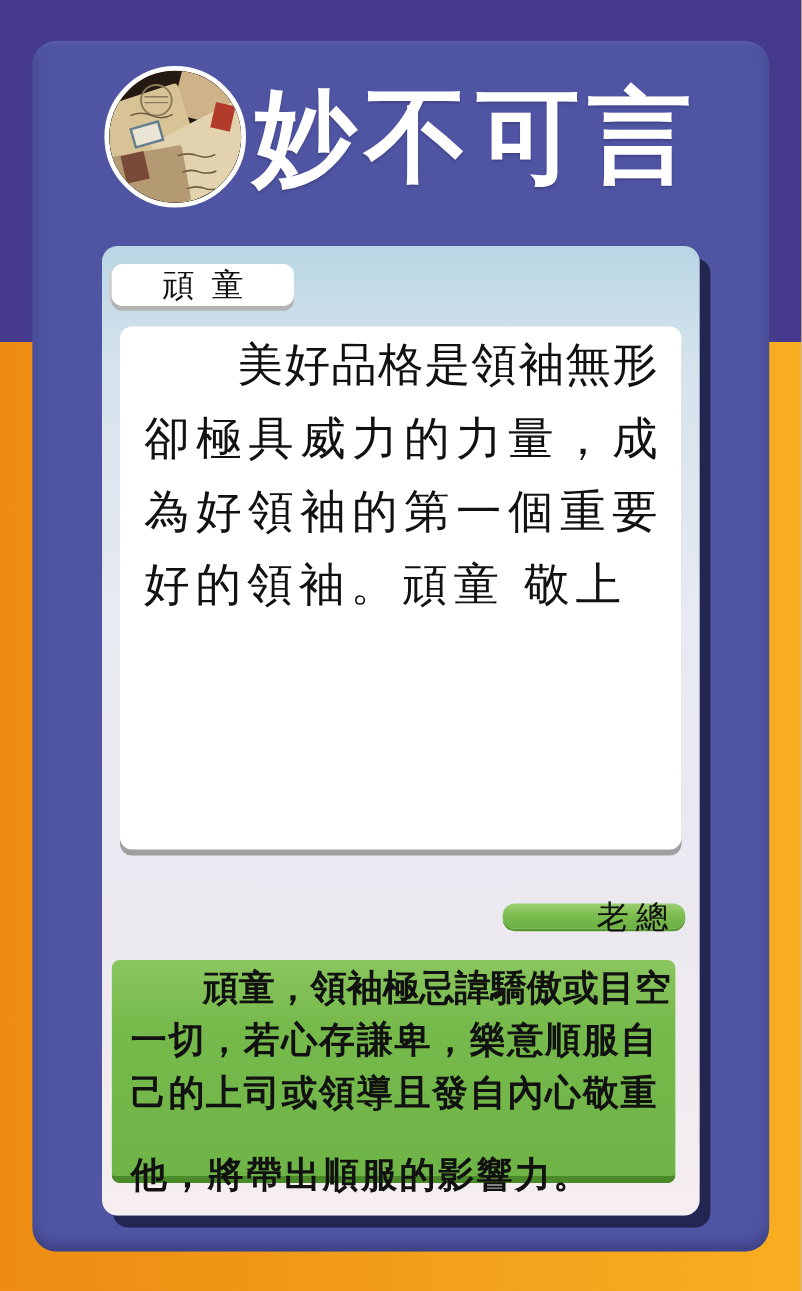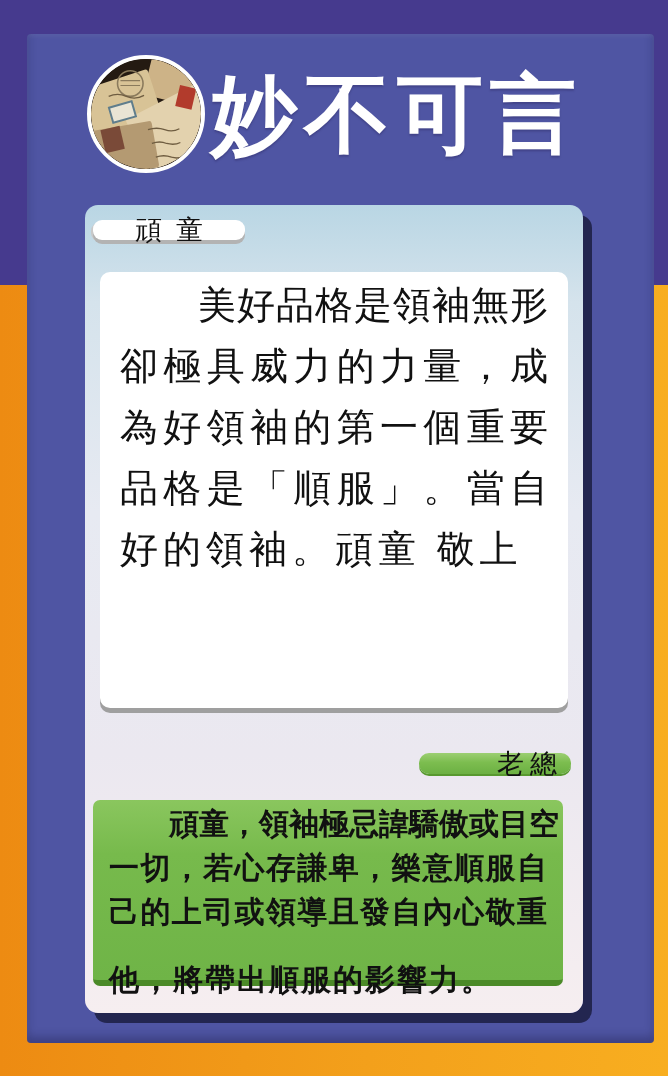--- a/index.html
+++ b/index.html
@@ -1,37 +1,37 @@
 <!DOCTYPE html>
 <html><head>
 <meta charset="utf-8">
 <style>
   html,body{margin:0;padding:0;}
   body{font-family:"Liberation Sans","DejaVu Sans",sans-serif;}
   .page{position:relative;width:668px;height:1076px;overflow:hidden;
         background:linear-gradient(90deg,#ed8b12 0%,#f3a01b 55%,#f8ae20 100%);}
   .bg-top{position:absolute;left:0;top:0;width:668px;height:285px;background:#463a8e;}
   .panel{position:absolute;left:27px;top:34px;width:614px;height:1009px;
-         background:#4f55a3;border-radius:4px;
-         box-shadow:inset 0 -6px 10px rgba(25,25,70,.35), inset 0 2px 4px rgba(255,255,255,.08);padding-left:13px;}
+         background:#4f55a3;border-radius:20px;
+         box-shadow:inset 0 -6px 10px rgba(25,25,70,.35), inset 0 2px 4px rgba(255,255,255,.08);}
   
   .avatar{position:absolute;left:60px;top:21px;width:110px;height:110px;
           border:4px solid #ffffff;border-radius:50%;overflow:hidden;background:#241a12;}
   .avatar svg{display:block;width:100%;height:100%;}
   .title{position:absolute;left:184px;top:32px;width:410px;
          color:#ffffff;font-size:86px;line-height:96px;font-weight:bold;
          letter-spacing:7px;white-space:nowrap;
          text-shadow:0 2px 2px rgba(40,35,90,.35);}
   
   .card{position:absolute;left:58px;top:171px;width:498px;height:808px;border-radius:13px;
         background:linear-gradient(180deg,#b9d6e4 0%,#d5e3ec 12%,#e7eaf2 38%,#ebe8f0 68%,#f6eef0 100%);
         box-shadow:9px 10px 0 #232650;}
   .tab{position:absolute;display:flex;align-items:center;box-sizing:border-box;
        font-size:27px;color:#111;}
-  .tab-white{left:8px;top:15px;width:152px;height:20px;background:#ffffff;border-radius:9px;
+  .tab-white{left:8px;top:15px;width:152px;height:35px;background:#ffffff;border-radius:9px;
              box-shadow:0 4px 0 #b3b3b3,-2px 2px 0 #c9c9c9;justify-content:center;
              letter-spacing:14px;padding-left:14px;}
   .tab-green{right:12px;top:548px;width:152px;height:21px;border-radius:10px;
              background:linear-gradient(180deg,#9ccf72 0%,#7cbd4f 45%,#6cb043 100%);
              box-shadow:0 2px 0 #58992f;justify-content:flex-end;
              letter-spacing:6px;padding-right:8px;}
   .bubble{position:absolute;box-sizing:border-box;color:#111;}
   .bubble-white{left:15px;top:67px;width:468px;height:436px;background:#ffffff;
                 border-radius:10px;box-shadow:0 5px 0 #9f9f9f;padding:3px 20px;}
   .bubble-green{left:8px;top:595px;width:470px;height:186px;border-radius:7px;
@@ -84,21 +84,20 @@
 
       <div class="tab tab-white">
         <span>頑童</span>
       </div>
 
       <div class="bubble bubble-white">
         <div class="lines lines-large">
             <div class="line">　　美好品格是領袖無形</div>
             <div class="line">卻極具威力的力量，成</div>
             <div class="line">為好領袖的第一個重要</div>
-            <div class="line">品格是「順服」。當自</div>
             <div class="line last">好的領袖。頑童 敬上</div>
           </div>
       </div>
 
       <div class="tab tab-green">
         <span>老總</span>
       </div>
 
       <div class="bubble bubble-green">
         <div class="lines lines-small">

